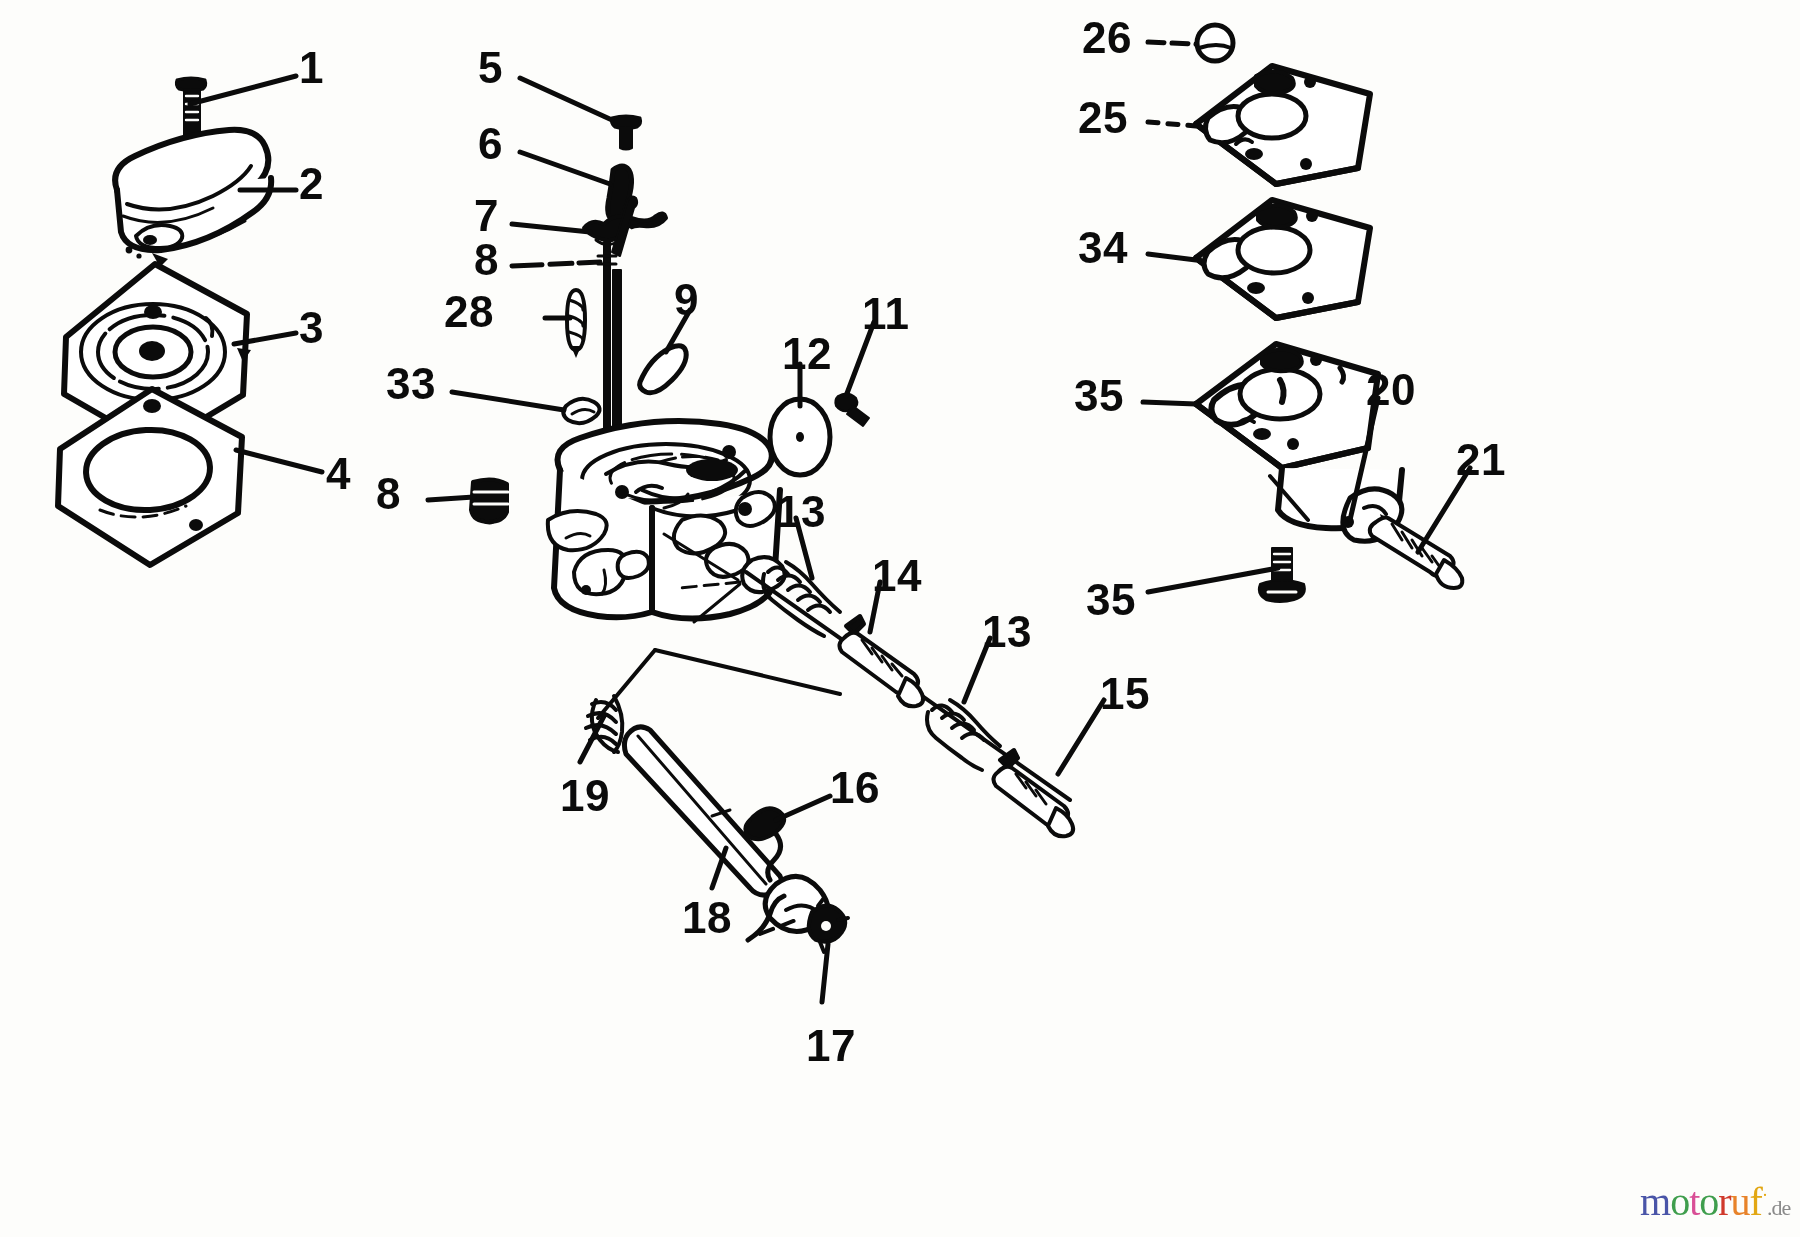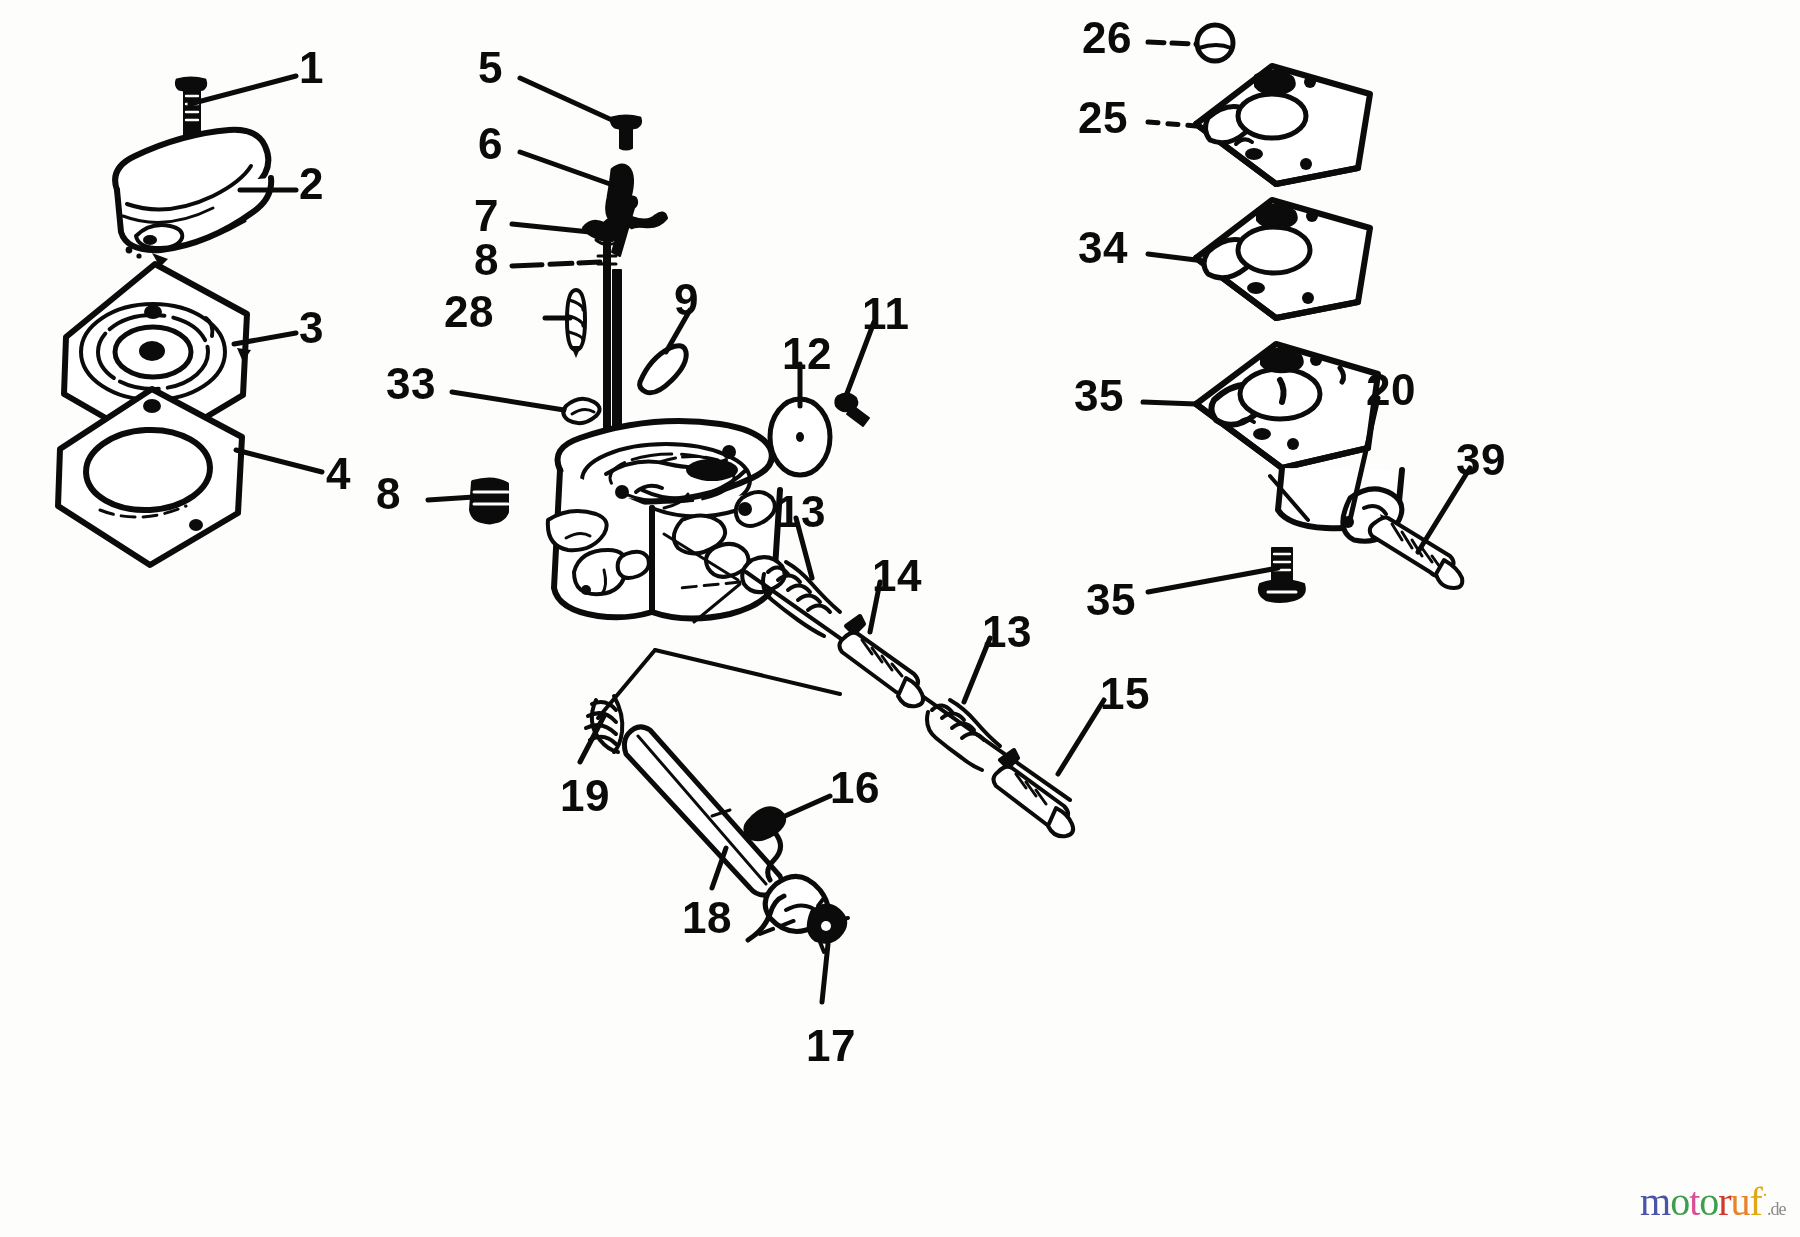--- a/index.html
+++ b/index.html
@@ -5,21 +5,21 @@
   html,body{margin:0;padding:0;background:#fdfdfb;}
   body{width:1800px;height:1237px;position:relative;overflow:hidden;
        font-family:"Liberation Sans", sans-serif;}
   #stage{position:absolute;left:0;top:0;width:1800px;height:1237px;}
   #stage svg{position:absolute;left:0;top:0;width:1800px;height:1237px;}
   .callout{position:absolute;font-family:"Liberation Sans", sans-serif;
            font-weight:700;color:#0b0b0b;letter-spacing:.5px;
            font-size:44px;line-height:1;white-space:nowrap;}
   .logo{position:absolute;font-family:"Liberation Serif", serif;
         font-size:40px;line-height:1;white-space:nowrap;letter-spacing:-1px;}
-  .logo .suffix{font-size:18px;}
+  .logo .suffix{font-size:22px;}
 </style>
 </head>
 <body>
 
 <div id="stage">
 
   <svg viewBox="0 0 1800 1237" xmlns="http://www.w3.org/2000/svg">
 
     <g id="art" fill="none" stroke="#0b0b0b" stroke-linecap="round" stroke-linejoin="round">
 
@@ -356,21 +356,21 @@
   <div class="callout" style="left:782px;top:332px">12</div>
   <div class="callout" style="left:776px;top:490px">13</div>
   <div class="callout" style="left:872px;top:554px">14</div>
   <div class="callout" style="left:982px;top:610px">13</div>
   <div class="callout" style="left:1100px;top:672px">15</div>
   <div class="callout" style="left:830px;top:766px">16</div>
   <div class="callout" style="left:806px;top:1024px">17</div>
   <div class="callout" style="left:682px;top:896px">18</div>
   <div class="callout" style="left:560px;top:774px">19</div>
   <div class="callout" style="left:1366px;top:368px">20</div>
-  <div class="callout" style="left:1456px;top:438px">39</div>
+  <div class="callout" style="left:1456px;top:438px">21</div>
   <div class="callout" style="left:1086px;top:578px">35</div>
   <div class="callout" style="left:1074px;top:374px">35</div>
   <div class="callout" style="left:1078px;top:226px">34</div>
   <div class="callout" style="left:1078px;top:96px">25</div>
   <div class="callout" style="left:1082px;top:16px">26</div>
 
   <div class="logo" id="logo" style="left:1640px;top:1182px"><span style="color: rgb(74, 85, 168);">m</span><span style="color: rgb(63, 158, 77);">o</span><span style="color: rgb(217, 79, 150);">t</span><span style="color: rgb(63, 158, 77);">o</span><span style="color: rgb(208, 57, 43);">r</span><span style="color: rgb(232, 131, 42);">u</span><span style="color: rgb(226, 167, 19);">f</span><span style="color: rgb(226, 167, 19); font-size: 18px; vertical-align: super;">·</span><span class="suffix" style="color: rgb(138, 138, 138);">.de</span></div>
 
 </div>
 

